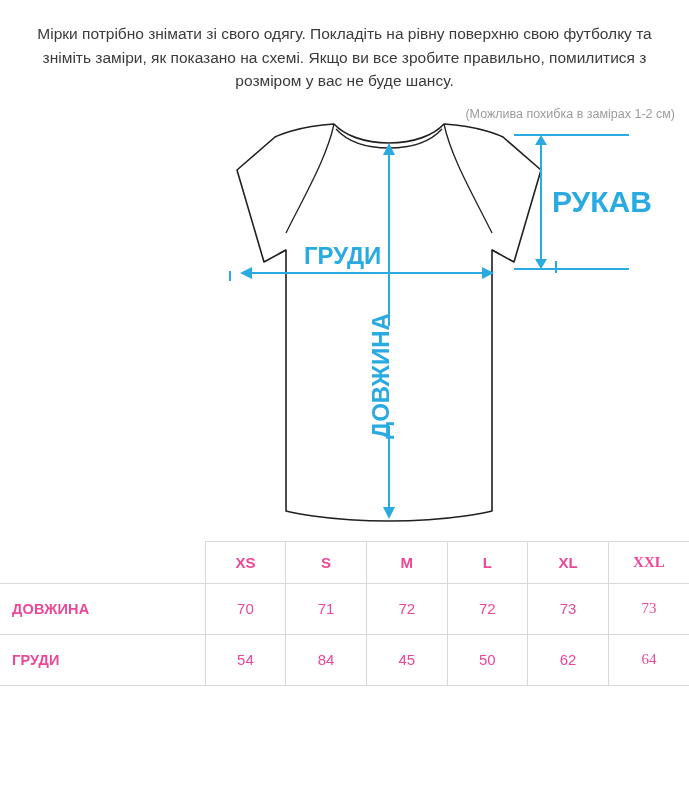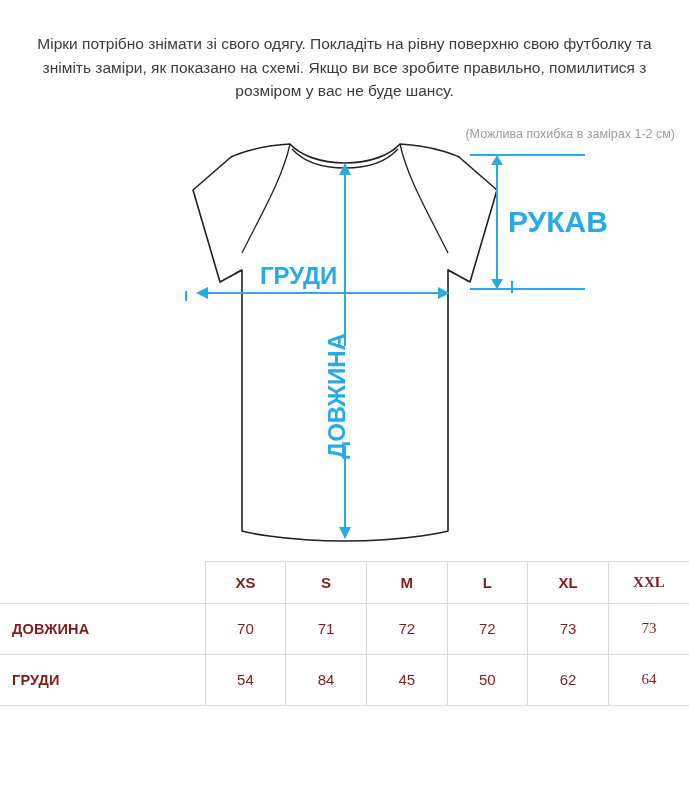--- a/index.html
+++ b/index.html
@@ -13,50 +13,51 @@
     overflow: hidden;
   }
 
   .intro {
     padding: 18px 14px 0 14px;
     text-align: center;
     font-size: 15.5px;
     line-height: 1.52;
     color: #3b3b3b;
   }
-  .intro p { margin: 14px; }
+  .intro p { margin: 4px; }
 
   .note {
     text-align: right;
     padding: 10px 14px 0 8px;
     font-size: 12.5px;
     color: #9b9b9b;
   }
 
   .diagram-wrap {
     position: relative;
     width: 583px;
     height: 420px;
+    padding-left: 44px;
   }
   .diagram-wrap svg { display: block; }
 
   .table-area { padding: 0 0 0 0; }
   table {
     width: 689px;
     border-collapse: collapse;
     table-layout: fixed;
   }
   table th, table td {
     border: 1px solid #d9d9d9;
     font-size: 15px;
     height: 51px;
     text-align: center;
     vertical-align: middle;
     font-weight: normal;
-    color: #7f1d1d;
+    color: #ec4899;
   }
   table th:first-child, table td:first-child {
     border-left: none;
     text-align: left;
     padding-left: 12px;
     font-weight: bold;
     width: 205px;
     font-size: 14.5px;
     letter-spacing: 0.2px;
   }

